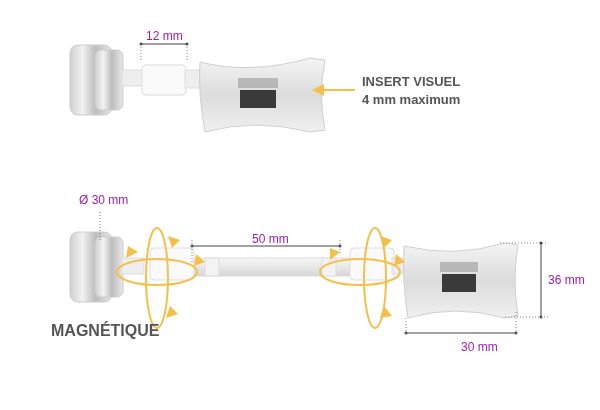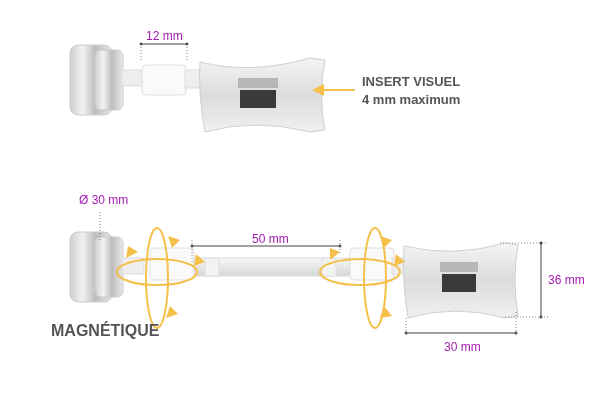--- a/index.html
+++ b/index.html
@@ -131,13 +131,13 @@
 </svg>
 
 <div class="abs label" style="left:146px; top:29px;">12 mm</div>
 <div class="abs bold" style="left:362px; top:74px;">INSERT VISUEL</div>
 <div class="abs bold" style="left:362px; top:92px; font-weight:bold;">4 mm maximum</div>
 
 <div class="abs label" style="left:79px; top:193px;">Ø 30 mm</div>
 <div class="abs bold" style="left:51px; top:322px; font-size:16px;">MAGNÉTIQUE</div>
 <div class="abs label" style="left:252px; top:232px;text-align:center;">50 mm</div>
 <div class="abs label" style="left:548px; top:273px;">36 mm</div>
-<div class="abs label" style="left:444px; top:340px;text-align:right;">30 mm</div>
+<div class="abs label" style="left:461px; top:340px;text-align:right;">30 mm</div>
 
 </body></html>

